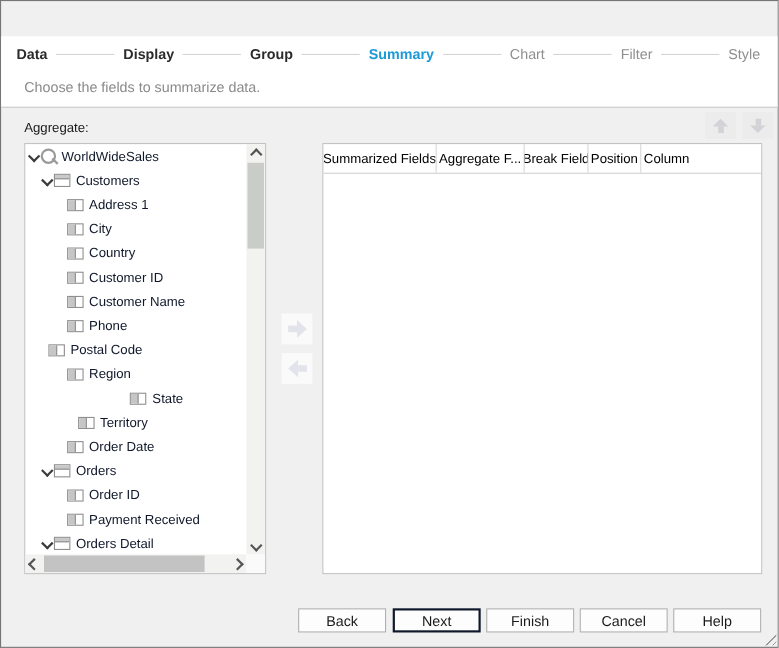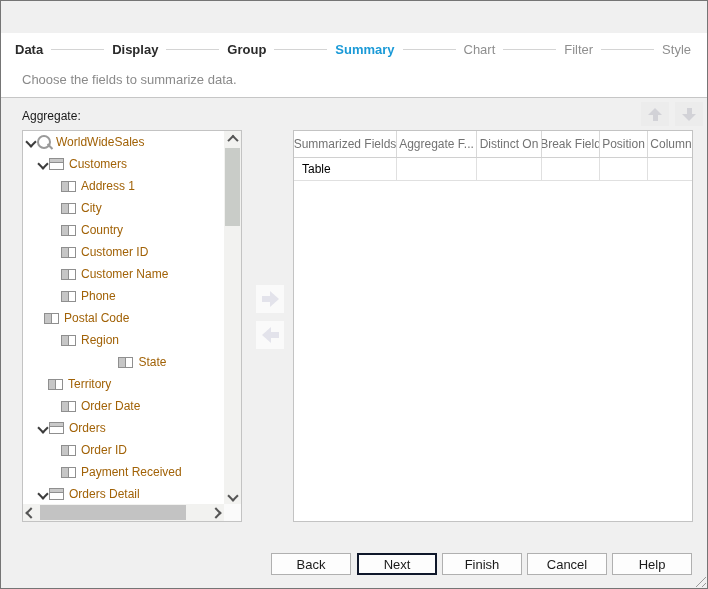--- a/index.html
+++ b/index.html
@@ -47,21 +47,21 @@
   .harrow{display:flex;align-items:center;}
   .h-stem{width:8px;height:6px;background:#e3e3eb;}
   .h-head-right{width:0;height:0;border-top:8px solid transparent;border-bottom:8px solid transparent;
     border-left:9px solid #e3e3eb;}
   .h-head-left{width:0;height:0;border-top:8px solid transparent;border-bottom:8px solid transparent;
     border-right:9px solid #e3e3eb;}
   
   .tree-panel{position:absolute;left:21px;top:129px;width:220px;height:392px;background:#fff;
     border:1px solid #c3c3c3;box-sizing:border-box;overflow:hidden;}
   .tree-rows{position:absolute;left:0;top:0;right:17px;bottom:17px;overflow:hidden;}
-  .tree-row{height:22px;display:flex;align-items:center;font-size:12px;color:#a16207;white-space:nowrap;}
+  .tree-row{height:22px;display:flex;align-items:center;font-size:12px;color:#0f172a;white-space:nowrap;}
   .chev-slot{width:11px;height:11px;flex:none;position:relative;}
   .chev{position:absolute;left:1px;top:1px;width:6px;height:6px;
     border-right:2px solid #3c3c3c;border-bottom:2px solid #3c3c3c;transform:rotate(45deg);}
   .node-icon{flex:none;margin-right:5px;position:relative;}
   .icon-query{width:14px;height:14px;border:2px solid #9a9a9a;border-radius:50%;box-sizing:border-box;}
   .q-tail{position:absolute;right:-2px;bottom:-3px;width:2px;height:7px;background:#9a9a9a;
     transform:rotate(-45deg);}
   .icon-table{width:15px;height:12px;border:1px solid #8f8f8f;background:#fff;box-sizing:border-box;}
   .tbl-head{display:block;height:3px;background:#c9c9c9;border-bottom:1px solid #8f8f8f;}
   .icon-column{width:15px;height:11px;border:1px solid #8f8f8f;background:#fff;box-sizing:border-box;}
@@ -78,21 +78,21 @@
   .sb-corner{position:absolute;right:0;bottom:0;width:17px;height:17px;background:#fafafa;}
   .sb-chev{width:6px;height:6px;border-right:2px solid #555;border-bottom:2px solid #555;}
   .sb-chev.up{transform:rotate(-135deg) translate(-1px,-1px);}
   .sb-chev.down{transform:rotate(45deg);}
   .sb-chev.left{transform:rotate(135deg);}
   .sb-chev.right{transform:rotate(-45deg);}
   
   .table-panel{position:absolute;left:292px;top:129px;width:400px;height:392px;background:#fff;
     border:1px solid #c3c3c3;box-sizing:border-box;overflow:hidden;}
   .thead{display:flex;height:26px;border-bottom:1px solid #d0d0d0;}
-  .th{display:flex;align-items:center;justify-content:center;font-size:12px;color:#737373;
+  .th{display:flex;align-items:center;justify-content:center;font-size:12px;color:#000000;
     border-right:1px solid #d8d8d8;box-sizing:border-box;white-space:nowrap;overflow:hidden;flex:none;}
   .th:last-child{border-right:none;}
   .trow{display:flex;height:23px;}
   .td{border-right:1px solid #e0e0e0;border-bottom:1px solid #e0e0e0;box-sizing:border-box;
     font-size:12px;color:#000;display:flex;align-items:center;padding-left:8px;flex:none;}
   
   .fbtn{position:absolute;top:552px;width:80px;height:22px;background:#fdfdfd;
     border:1px solid #b0b0b0;box-sizing:border-box;font-size:13px;color:#1a1a1a;
     display:flex;align-items:center;justify-content:center;font-family:"Liberation Sans",sans-serif;}
   .fbtn.default{border:2px solid #0f172a;}
@@ -216,21 +216,21 @@
           </span>
           <span class="tree-label">Region</span>
         </div>
         <div class="tree-row" style="padding-left: 27px; justify-content: center;">
           <span class="chev-slot"></span>
           <span class="node-icon icon-column">
             <span class="col-fill"></span>
           </span>
           <span class="tree-label">State</span>
         </div>
-        <div class="tree-row" style="padding-left: 14px;">
+        <div class="tree-row" style="padding-left: 37px;">
           <span class="chev-slot"></span>
           <span class="node-icon icon-column">
             <span class="col-fill"></span>
           </span>
           <span class="tree-label">Territory</span>
         </div>
         <div class="tree-row" style="padding-left: 27px;">
           <span class="chev-slot"></span>
           <span class="node-icon icon-column">
             <span class="col-fill"></span>
@@ -301,34 +301,23 @@
     <span class="harrow">
       <span class="h-head-left"></span>
         <span class="h-stem"></span>
     </span>
   </div>
 
   <div class="table-panel">
     <div class="thead">
         <div class="th" style="width: 103px;">Summarized Fields</div>
         <div class="th" style="width: 80px;">Aggregate F...</div>
-        <div class="th" style="width: 65px;">Distinct On</div>
         <div class="th" style="width: 58px;">Break Field</div>
         <div class="th" style="width: 48px;">Position</div>
         <div class="th" style="width: 46px;">Column</div>
-      </div>
-    <div>
-        <div class="trow">
-          <div class="td" style="width: 103px;">Table</div>
-          <div class="td" style="width: 80px;"></div>
-          <div class="td" style="width: 65px;"></div>
-          <div class="td" style="width: 58px;"></div>
-          <div class="td" style="width: 48px;"></div>
-          <div class="td" style="width: 46px;"></div>
-        </div>
       </div>
   </div>
 
   <div>
       <button class="fbtn" style="left: 270px;">Back</button>
       <button class="fbtn default" style="left: 356px;">Next</button>
       <button class="fbtn" style="left: 441px;">Finish</button>
       <button class="fbtn" style="left: 526px;">Cancel</button>
       <button class="fbtn" style="left: 611px;">Help</button>
     </div>

